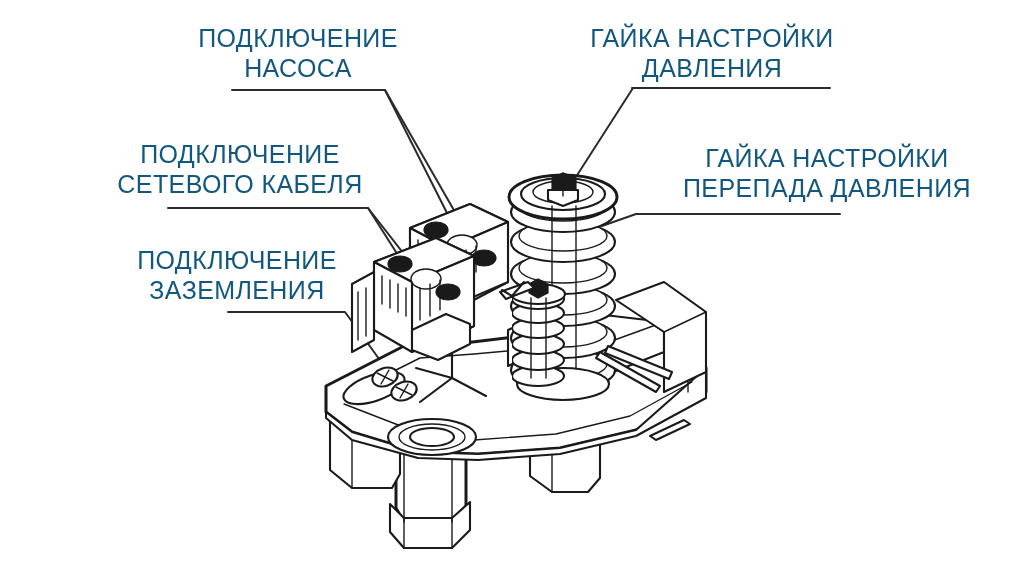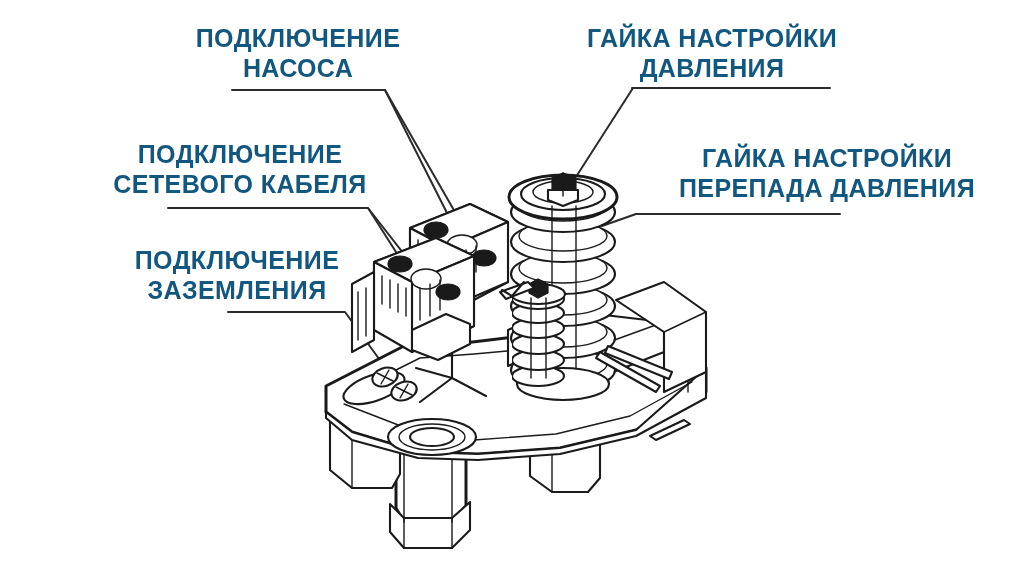--- a/index.html
+++ b/index.html
@@ -11,21 +11,21 @@
     overflow: hidden;
   }
   #diagram-root {
     position: relative;
     width: 1024px;
     height: 576px;
     background: #ffffff;
   }
   .callout {
     position: absolute;
-    font-weight: bold;
+    font-weight: normal;
     font-size: 25px;
     line-height: 1.18;
     letter-spacing: 0.4px;
     color: #12577f;
     white-space: pre-line;
   }
   .callout-pump        { left: 168px; top: 24px;  width: 260px; text-align: center; }
   .callout-mains       { left: 100px; top: 140px; width: 280px; text-align: center; }
   .callout-ground      { left: 112px; top: 246px; width: 250px; text-align: center; }
   .callout-pressure    { left: 562px; top: 24px;  width: 300px; text-align: center; }

